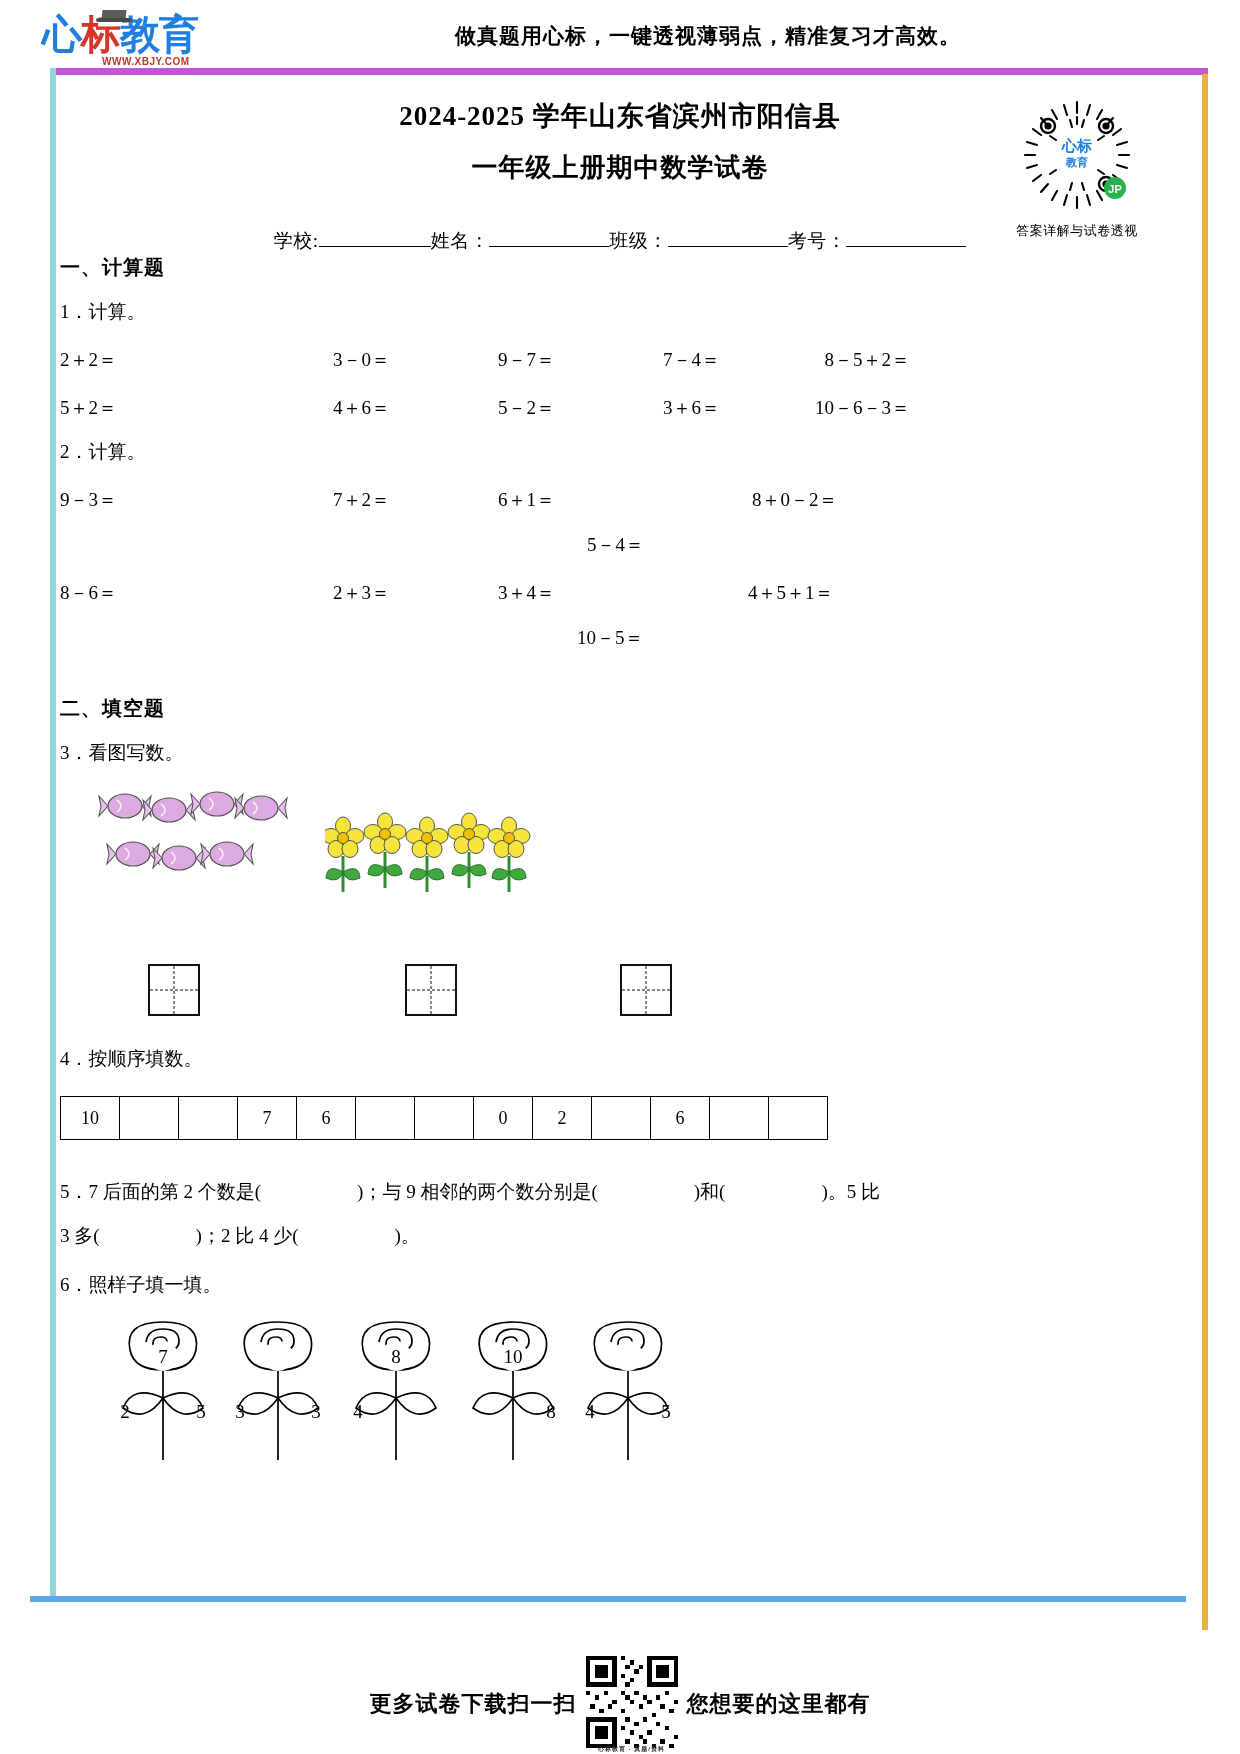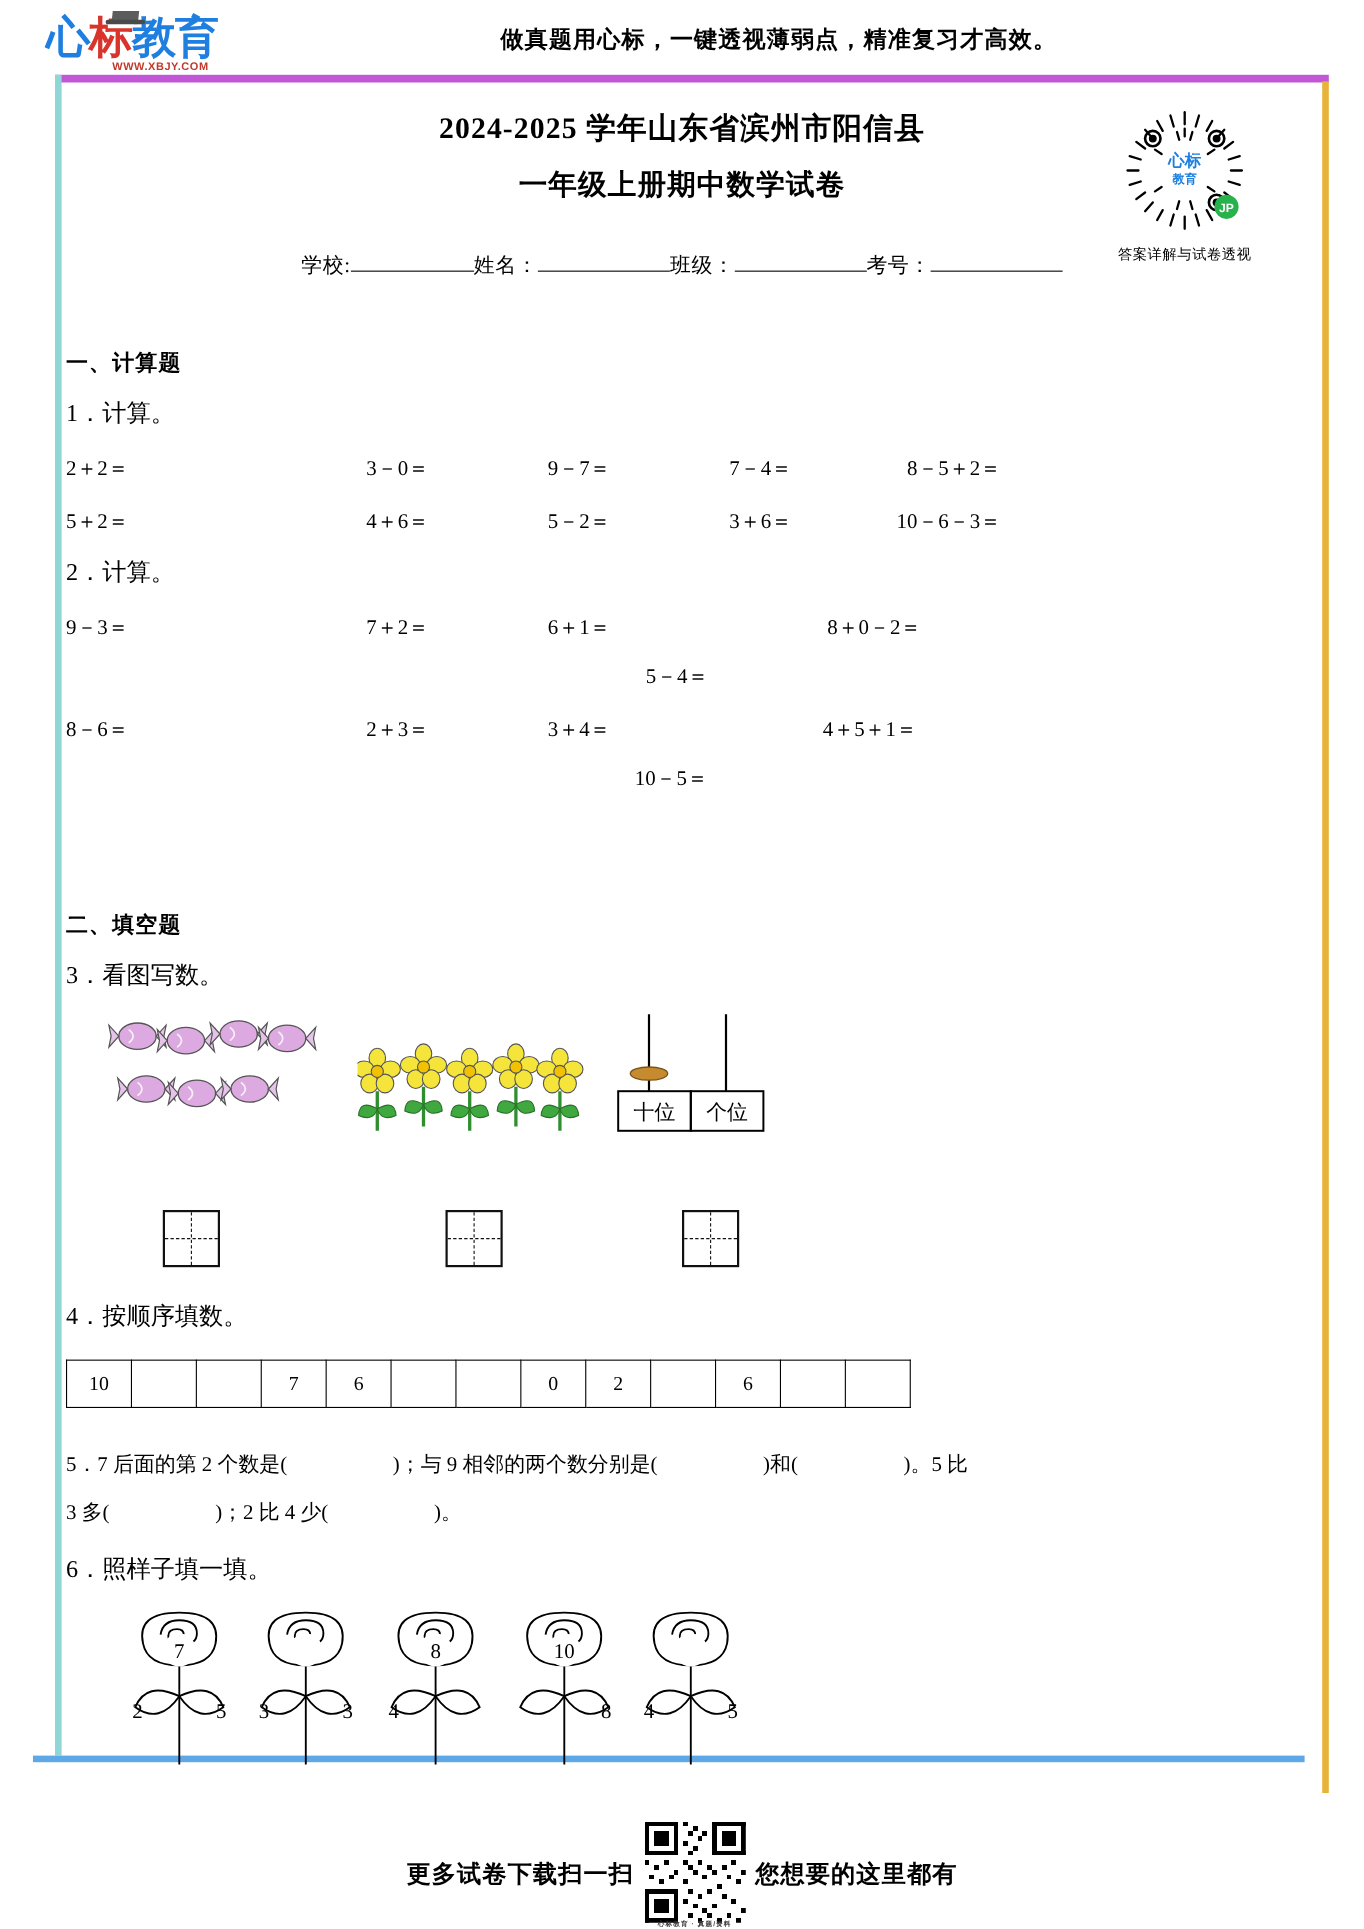--- a/index.html
+++ b/index.html
@@ -127,29 +127,28 @@
   }
   .info-line .blank{
     display:inline-block;
     border-bottom:1.6px solid #000;
     vertical-align:baseline;
   }
   .w-a{ width:112px; }
   .w-b{ width:120px; }
 
   .sec-title{
-    margin-top:62px;
     font-family:"Liberation Sans","DejaVu Sans",sans-serif;
     font-weight:bold;
     font-size:20px;
     letter-spacing:1px;
   }
   .q-line{
     margin-top:18px;
-    font-size:22px;
+    font-size:19px;
   }
   .q-line.tight{ margin-top:14px; }
 
   
   .calc-row{
     display:flex;
     margin-top:22px;
     font-size:19px;
   }
   .calc-cell{
@@ -418,31 +417,20 @@
           </g>
         </defs>
         <use href="#flower" x="0" y="8"></use>
         <use href="#flower" x="42" y="4"></use>
         <use href="#flower" x="84" y="8"></use>
         <use href="#flower" x="126" y="4"></use>
         <use href="#flower" x="166" y="8"></use>
       </svg>
     </div>
 
-    <div class="place-group">
-      <svg width="150" height="130" viewBox="0 0 150 130">
-        <line x1="30" y1="8" x2="30" y2="78" stroke="#000" stroke-width="2"></line>
-        <line x1="100" y1="8" x2="100" y2="78" stroke="#000" stroke-width="2"></line>
-        <ellipse cx="30" cy="62" rx="17" ry="6" fill="#c58b2e" stroke="#7a5418" stroke-width="1.2"></ellipse>
-        <rect x="2" y="78" width="66" height="36" fill="none" stroke="#000" stroke-width="1.8"></rect>
-        <rect x="68" y="78" width="66" height="36" fill="none" stroke="#000" stroke-width="1.8"></rect>
-        <text x="35" y="103" text-anchor="middle" font-family="'Liberation Serif',serif" font-size="19">十位</text>
-        <text x="101" y="103" text-anchor="middle" font-family="'Liberation Serif',serif" font-size="19">个位</text>
-      </svg>
-    </div>
   </div>
 
   <div class="tzg-row">
     <div class="tzg tzg-1"></div>
     <div class="tzg tzg-2"></div>
     <div class="tzg tzg-3"></div>
   </div>
 
   <div class="q-line">
     <span>4．</span><span>按顺序填数。</span>

